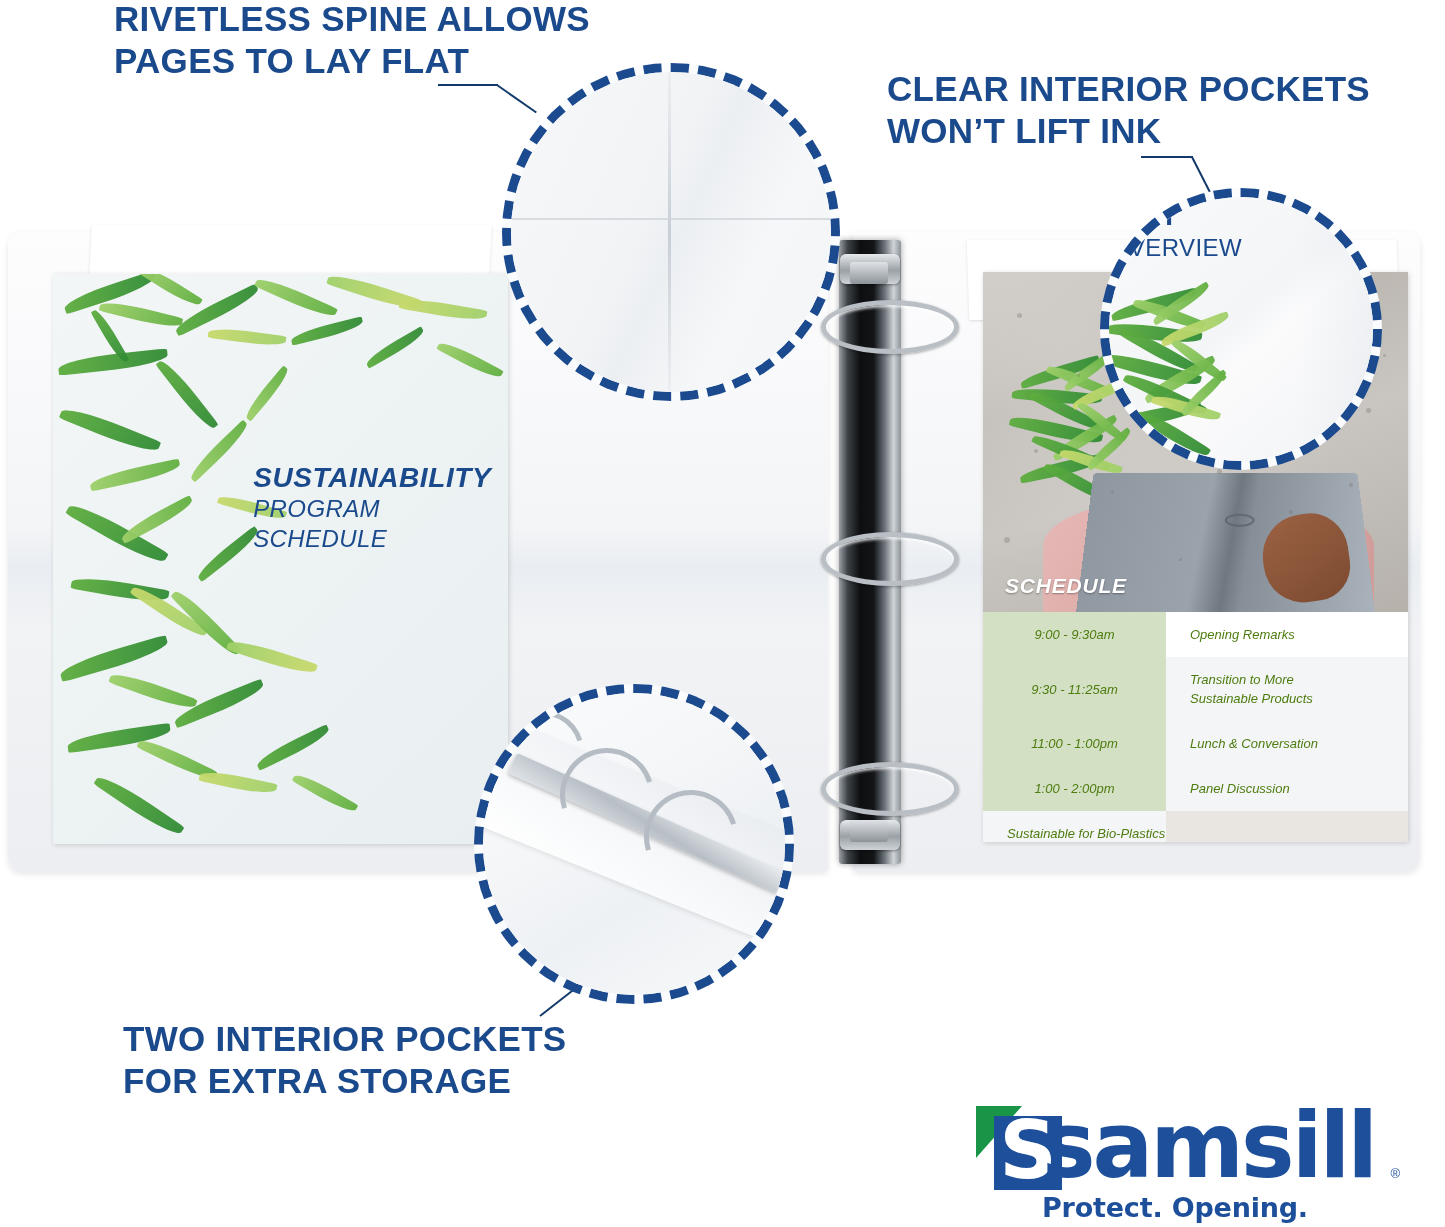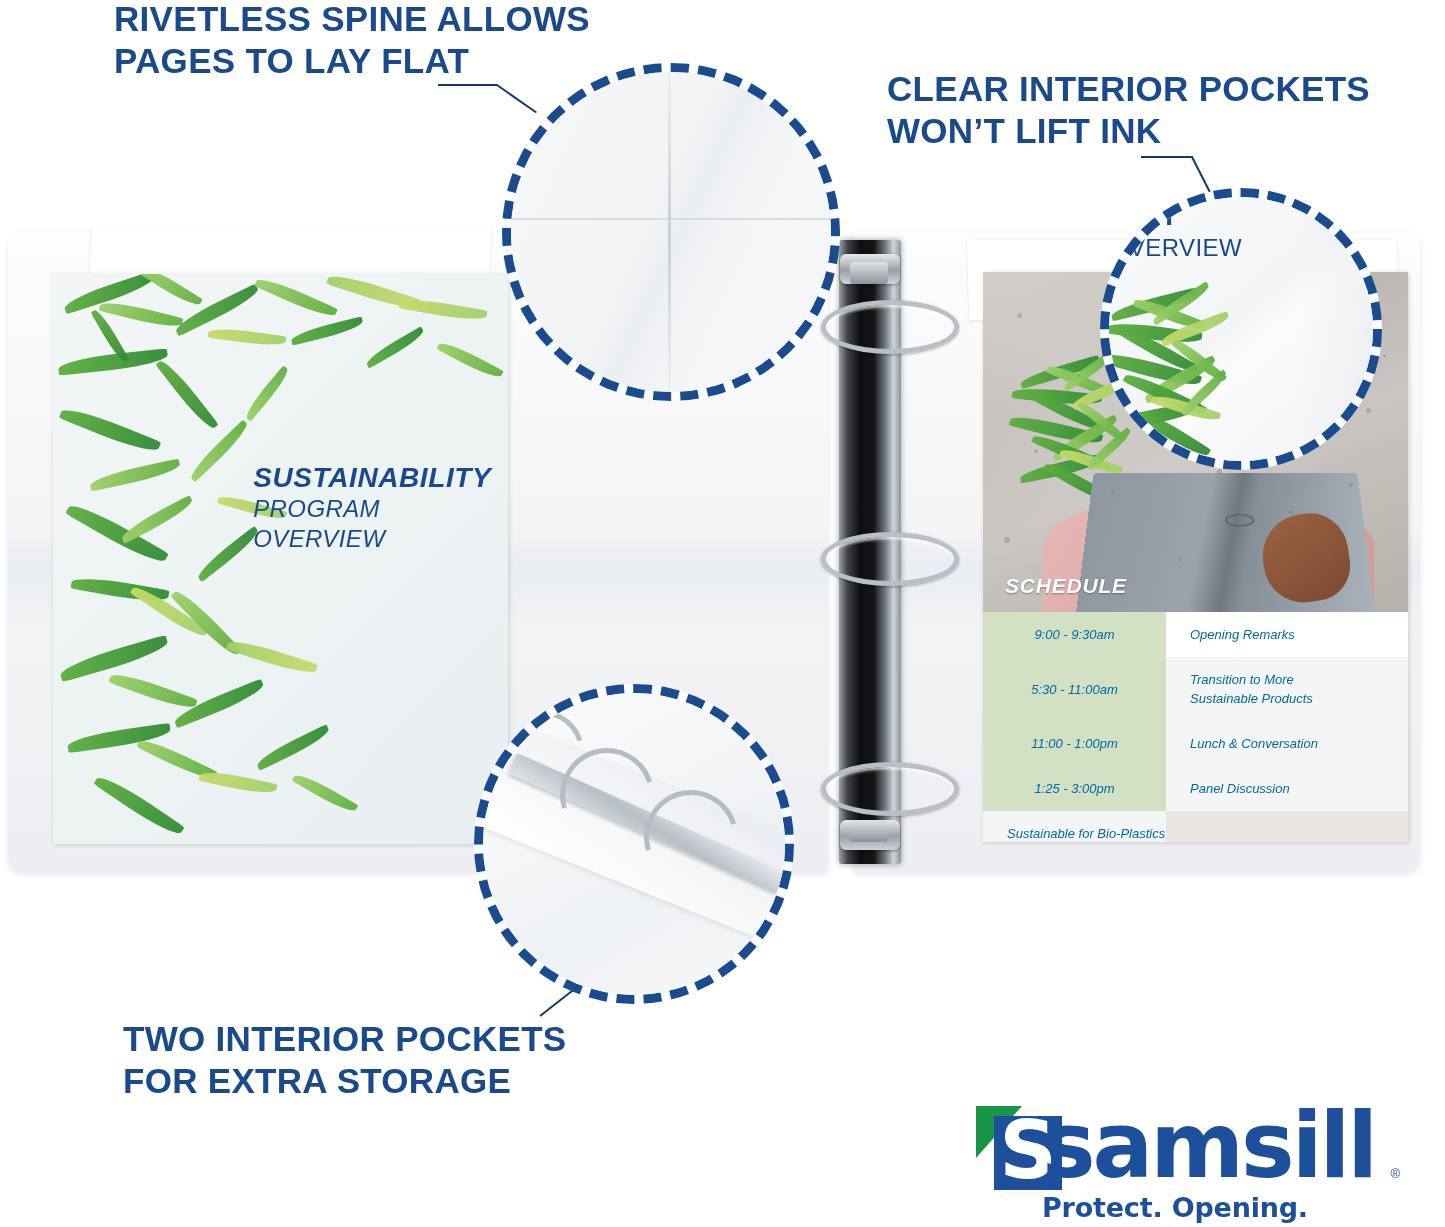--- a/index.html
+++ b/index.html
@@ -189,21 +189,21 @@
   #schedule-title{
     position:absolute; left:22px; top:302px;
     color:#ffffff; font-weight:bold; font-size:21px; letter-spacing:.8px;
     text-shadow:0 1px 2px rgba(0,0,0,.35);
   }
   #schedule-table{
     position:absolute; left:0; right:0; top:340px;
     display:grid;
     grid-template-columns:183px 1fr;
     font-size:13px;
-    color:#0369a1;
+    color:#4d7c0f;
   }
   .sched-time{
     background:#d3e0c4;
     padding:13px 10px;
     text-align:center;
     display:flex; align-items:center; justify-content:center;
   }
   .sched-topic{
     background:#f4f5f6;
     padding:13px 0 13px 24px;
@@ -302,21 +302,21 @@
           <div class="bamboo-leaf" style="left: 44%; top: 82%; width: 80px; height: 13px; transform: rotate(-26deg); background: linear-gradient(100deg, rgb(95, 174, 63), rgb(47, 138, 52));"></div>
           <div class="bamboo-leaf" style="left: 52%; top: 90%; width: 70px; height: 12px; transform: rotate(30deg); background: linear-gradient(100deg, rgb(159, 208, 106), rgb(95, 174, 63));"></div>
           <div class="bamboo-leaf" style="left: 20%; top: 20%; width: 86px; height: 13px; transform: rotate(52deg); background: linear-gradient(100deg, rgb(95, 174, 63), rgb(47, 138, 52));"></div>
           <div class="bamboo-leaf" style="left: 28%; top: 30%; width: 78px; height: 12px; transform: rotate(-44deg); background: linear-gradient(100deg, rgb(159, 208, 106), rgb(95, 174, 63));"></div>
           <div class="bamboo-leaf" style="left: 36%; top: 40%; width: 70px; height: 11px; transform: rotate(16deg); background: linear-gradient(100deg, rgb(200, 217, 107), rgb(159, 208, 106));"></div>
           <div class="bamboo-leaf" style="left: 6%; top: 10%; width: 60px; height: 10px; transform: rotate(60deg); background: linear-gradient(100deg, rgb(95, 174, 63), rgb(47, 138, 52));"></div>
           <div class="bamboo-leaf" style="left: 40%; top: 20%; width: 64px; height: 11px; transform: rotate(-50deg); background: linear-gradient(100deg, rgb(159, 208, 106), rgb(95, 174, 63));"></div>
         </div>
       <div id="page-left-title">
         <div class="t1">SUSTAINABILITY</div>
-        <div class="t2">PROGRAM OVERVIEW</div>
+        <div class="t2">PROGRAM SCHEDULE</div>
       </div>
     </div>
 
     <div id="rings">
       <div id="spine-plate"></div>
       <div class="ring-base" style="top:22px;"></div>
       <div class="ring-lever" style="top:30px;"></div>
       <div class="ring" style="top:68px;"></div>
       <div class="ring" style="top:300px;"></div>
       <div class="ring" style="top:530px;"></div>
@@ -367,30 +367,30 @@
           <div class="concrete-speck" style="left: 50%; top: 36%; width: 4px; height: 4px;"></div>
         </div>
 
       <div id="schedule-title">SCHEDULE</div>
 
       <div id="schedule-table">
           <div class="sched-time sched-row-0">9:00 - 9:30am</div>
           <div class="sched-topic" style="background: rgb(255, 255, 255);">
             <span>Opening Remarks</span>
           </div>
-          <div class="sched-time sched-row-1">5:30 - 11:00am</div>
+          <div class="sched-time sched-row-1">9:30 - 11:25am</div>
           <div class="sched-topic">
             <span>Transition to More
 Sustainable Products</span>
           </div>
           <div class="sched-time sched-row-2">11:00 -  1:00pm</div>
           <div class="sched-topic">
             <span>Lunch &amp; Conversation</span>
           </div>
-          <div class="sched-time sched-row-3">1:25 - 3:00pm</div>
+          <div class="sched-time sched-row-3">1:00 - 2:00pm</div>
           <div class="sched-topic">
             <span>Panel Discussion</span>
           </div>
           <div class="sched-topic">
             <span>Sustainable for Bio-Plastics</span>
           </div>
         </div>
     </div>
   </div>
 

